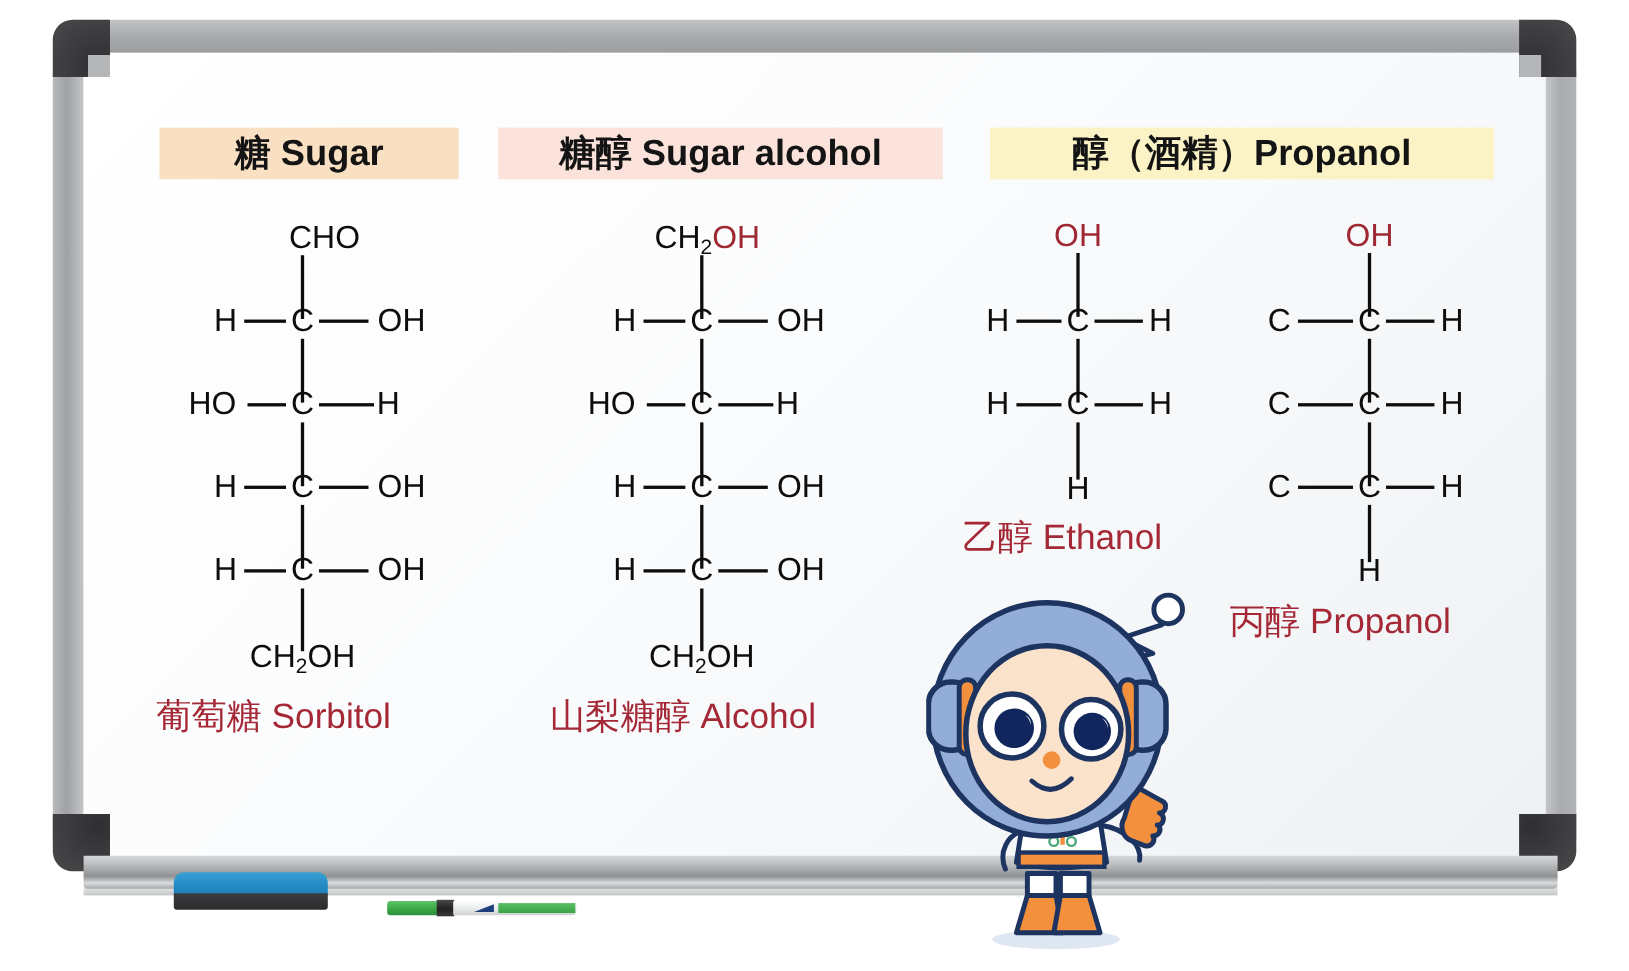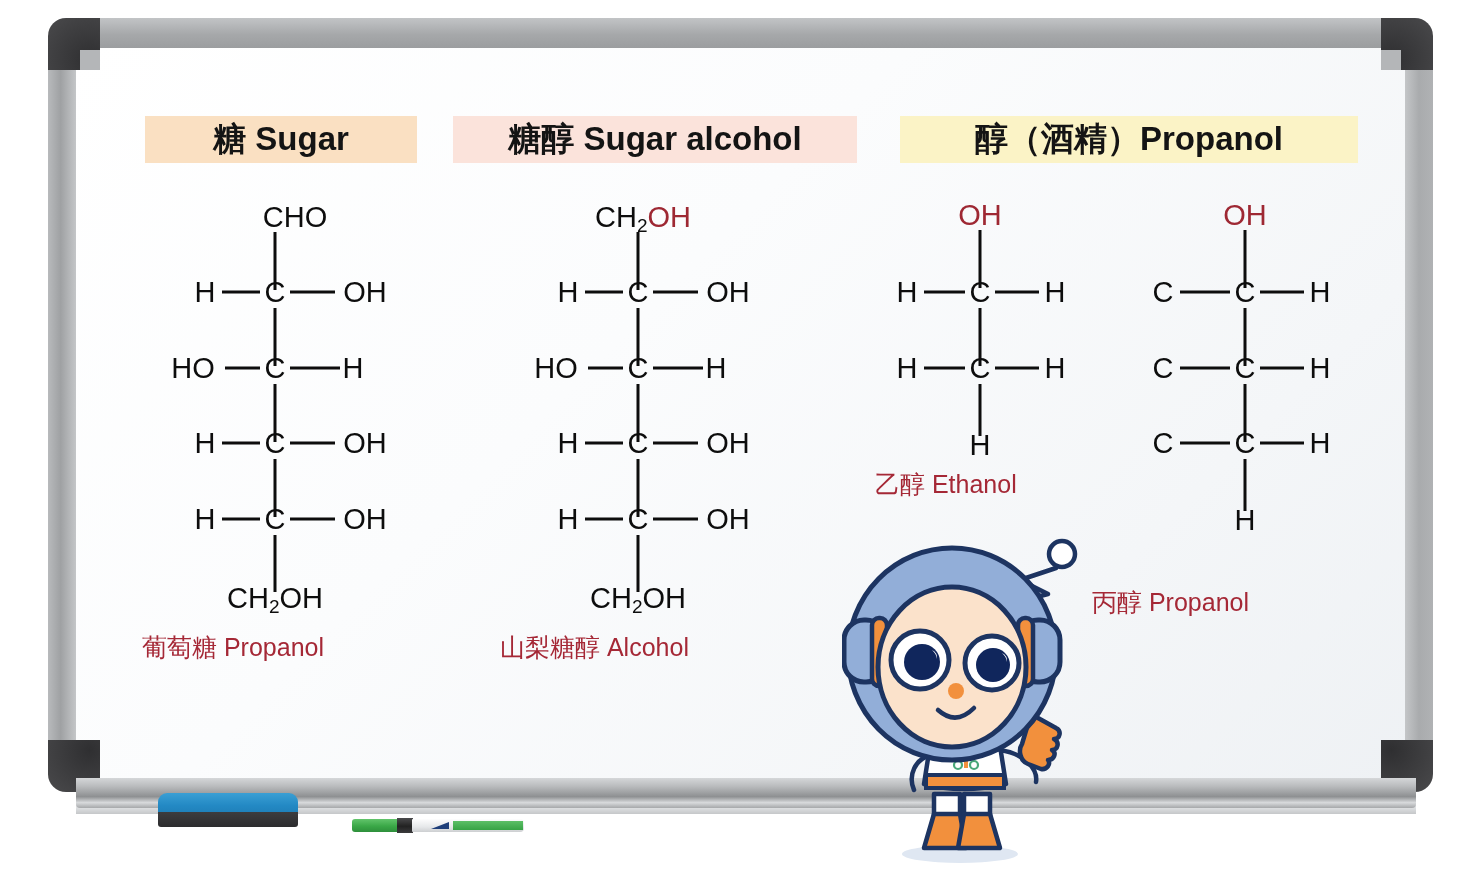--- a/index.html
+++ b/index.html
@@ -89,21 +89,21 @@
     position: absolute; font-size: 29px; color: #0d0d0d; white-space: nowrap;
     line-height: 1; transform: translate(-50%,-50%);
   }
   .atom.red { color: #9e2833; }
   .atom sub { font-size: 19px; vertical-align: baseline; position: relative; top: 5px; }
   .bond-v { position: absolute; width: 3px; background: #0d0d0d; transform: translateX(-50%); }
   .bond-h { position: absolute; height: 3px; background: #0d0d0d; transform: translateY(-50%); }
 
   
   .caption {
-    position: absolute; font-size: 25px; font-weight: 500; color: #a52836;
+    position: absolute; font-size: 32px; font-weight: 500; color: #a52836;
     white-space: nowrap; line-height: 1;
   }
 
   
   .mascot { position: absolute; left: 842px; top: 532px; width: 248px; height: 335px; }
   .mascot svg { display: block; }
 </style>
 </head>
 <body>
 
@@ -168,21 +168,21 @@
 
     <div class="atom" style="left:45px;  top:329px;"><span>H</span></div>
     <div class="atom" style="left:115px; top:329px;"><span>C</span></div>
     <div class="atom" style="left:205px; top:329px;"><span>OH</span></div>
     <div class="bond-h" style="left:62px;  top:329px; width:38px;"></div>
     <div class="bond-h" style="left:130px; top:329px; width:45px;"></div>
     <div class="bond-v" style="left:115px; top:345px; height:57px;"></div>
 
     <div class="atom" style="left:115px; top:408px;">CH<sub>2</sub>OH</div>
   </div>
-  <div class="caption" style="left:142px; top:635px;">葡萄糖 Propanol</div>
+  <div class="caption" style="left:142px; top:635px;">葡萄糖 Sorbitol</div>
 
   <div class="mol" style="left:525px; top:190px; width:270px; height:430px;">
 
     <div class="atom" style="left:118px; top:27px;">CH<sub>2</sub><span class="red" style="color:#9e2833;">OH</span></div>
     <div class="bond-v" style="left:113px; top:42px; height:58px;"></div>
 
     <div class="atom" style="left:43px;  top:102px;"><span>H</span></div>
     <div class="atom" style="left:113px; top:102px;"><span>C</span></div>
     <div class="atom" style="left:203px; top:102px;"><span>OH</span></div>
     <div class="bond-h" style="left:60px;  top:102px; width:38px;"></div>
@@ -254,21 +254,21 @@
     <div class="bond-v" style="left:105px; top:194px; height:58px;"></div>
 
     <div class="atom" style="left:23px;  top:253px;"><span>C</span></div>
     <div class="atom" style="left:105px; top:253px;"><span>C</span></div>
     <div class="atom" style="left:180px; top:253px;"><span>H</span></div>
     <div class="bond-h" style="left:40px;  top:253px; width:50px;"></div>
     <div class="bond-h" style="left:120px; top:253px; width:44px;"></div>
     <div class="bond-v" style="left:105px; top:269px; height:52px;"></div>
     <div class="atom" style="left:105px; top:330px;"><span>H</span></div>
   </div>
-  <div class="caption" style="left:1092px; top:548px;margin-top:42px;">丙醇 Propanol</div>
+  <div class="caption" style="left:1118px; top:548px;">丙醇 Propanol</div>
 
   <div class="eraser">
     <div class="eraser-top"></div>
     <div class="eraser-bot"></div>
   </div>
 
   <div class="marker">
     <div class="mk-tip"></div>
     <div class="mk-ring"></div>
     <div class="mk-body"></div>

